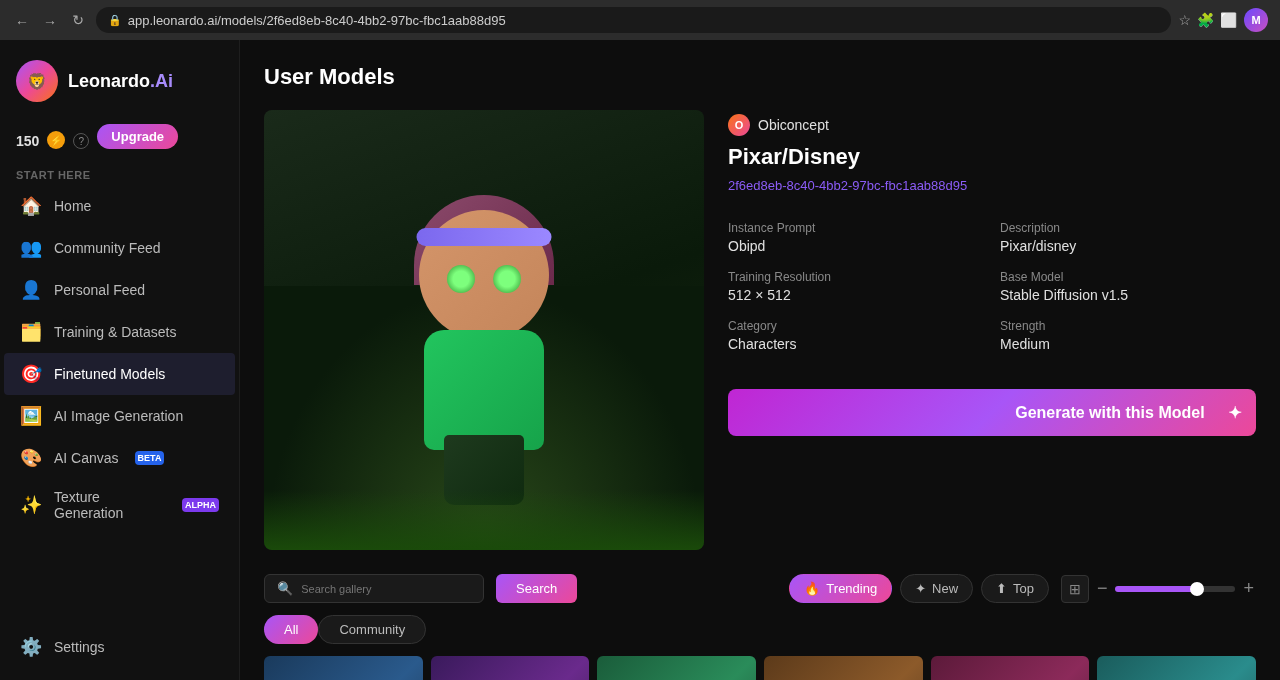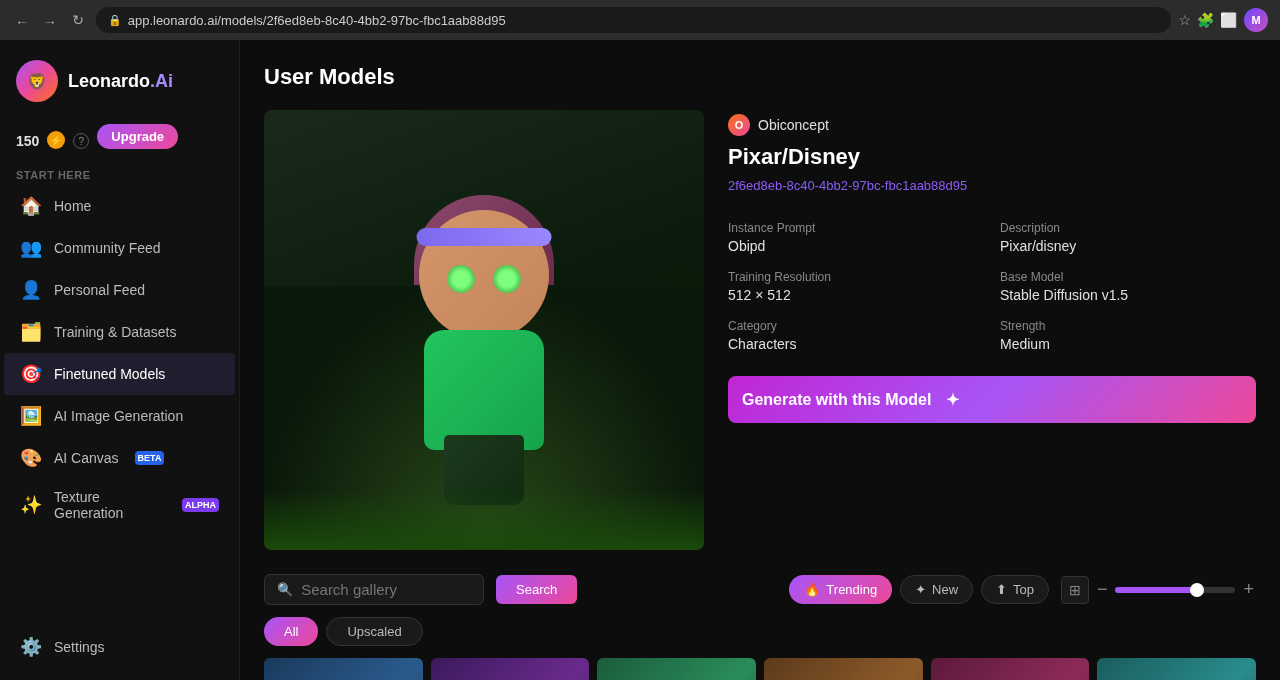--- a/index.html
+++ b/index.html
@@ -294,21 +294,21 @@
       color: #8b5cf6;
       margin-bottom: 28px;
       word-break: break-all;
       cursor: pointer;
     }
 
     .model-meta-grid {
       display: grid;
       grid-template-columns: 1fr 1fr;
       gap: 16px;
-      margin-bottom: 24px;
+      margin-bottom: 37px;
     }
     .meta-item {}
     .meta-label {
       font-size: 12px;
       color: #888;
       margin-bottom: 3px;
     }
     .meta-value {
       font-size: 14px;
       color: #e0e0e0;
@@ -320,22 +320,22 @@
       padding: 14px;
       background: linear-gradient(135deg, #c026d3, #a855f7, #ec4899);
       border: none;
       border-radius: 8px;
       color: white;
       font-size: 16px;
       font-weight: 600;
       cursor: pointer;
       display: flex;
       align-items: center;
-      justify-content: flex-start;
-      gap: 15px;
+      justify-content: flex-end;
+      gap: 24px;
     }
 
     
     .gallery-controls {
       display: flex;
       align-items: center;
       gap: 12px;
       margin-bottom: 12px;
     }
     .search-container {
@@ -346,21 +346,21 @@
       border-radius: 6px;
       padding: 6px 12px;
       gap: 8px;
       width: 220px;
     }
     .search-input {
       background: none;
       border: none;
       outline: none;
       color: #14b8a6;
-      font-size: 15px;
+      font-size: 11px;
       width: 100%;
     }
     .search-btn {
       background: linear-gradient(135deg, #a855f7, #ec4899);
       border: none;
       border-radius: 6px;
       color: white;
       padding: 7px 20px;
       font-size: 13px;
       cursor: pointer;
@@ -419,21 +419,20 @@
     .size-slider::-webkit-slider-thumb {
       appearance: none;
       width: 14px; height: 14px;
       border-radius: 50%;
       background: white;
       cursor: pointer;
     }
 
     .filter-btns {
       display: flex;
-      gap: 8px;
       margin-bottom: 12px;
     }
     .filter-btn {
       padding: 6px 20px;
       border-radius: 20px;
       font-size: 13px;
       cursor: pointer;
       border: none;
     }
     .filter-btn.active {
@@ -644,21 +643,21 @@
       <div class="view-controls">
         <div class="view-btn">⊞</div>
         <span style="color:#888;cursor:pointer;font-size:18px;padding:0 2px;">−</span>
         <input type="range" class="size-slider" min="0" max="100" value="70" style="">
         <span style="color:#888;cursor:pointer;font-size:18px;padding:0 2px;">+</span>
       </div>
     </div>
 
     <div class="filter-btns">
       <button class="filter-btn active">All</button>
-      <button class="filter-btn">Upscaled</button>
+      <button class="filter-btn">Community</button>
     </div>
 
     <div class="gallery-grid">
       <div class="gallery-item">
           <div class="gallery-item-inner gi-1"></div>
         </div>
       <div class="gallery-item">
           <div class="gallery-item-inner gi-2"></div>
         </div>
       <div class="gallery-item">

